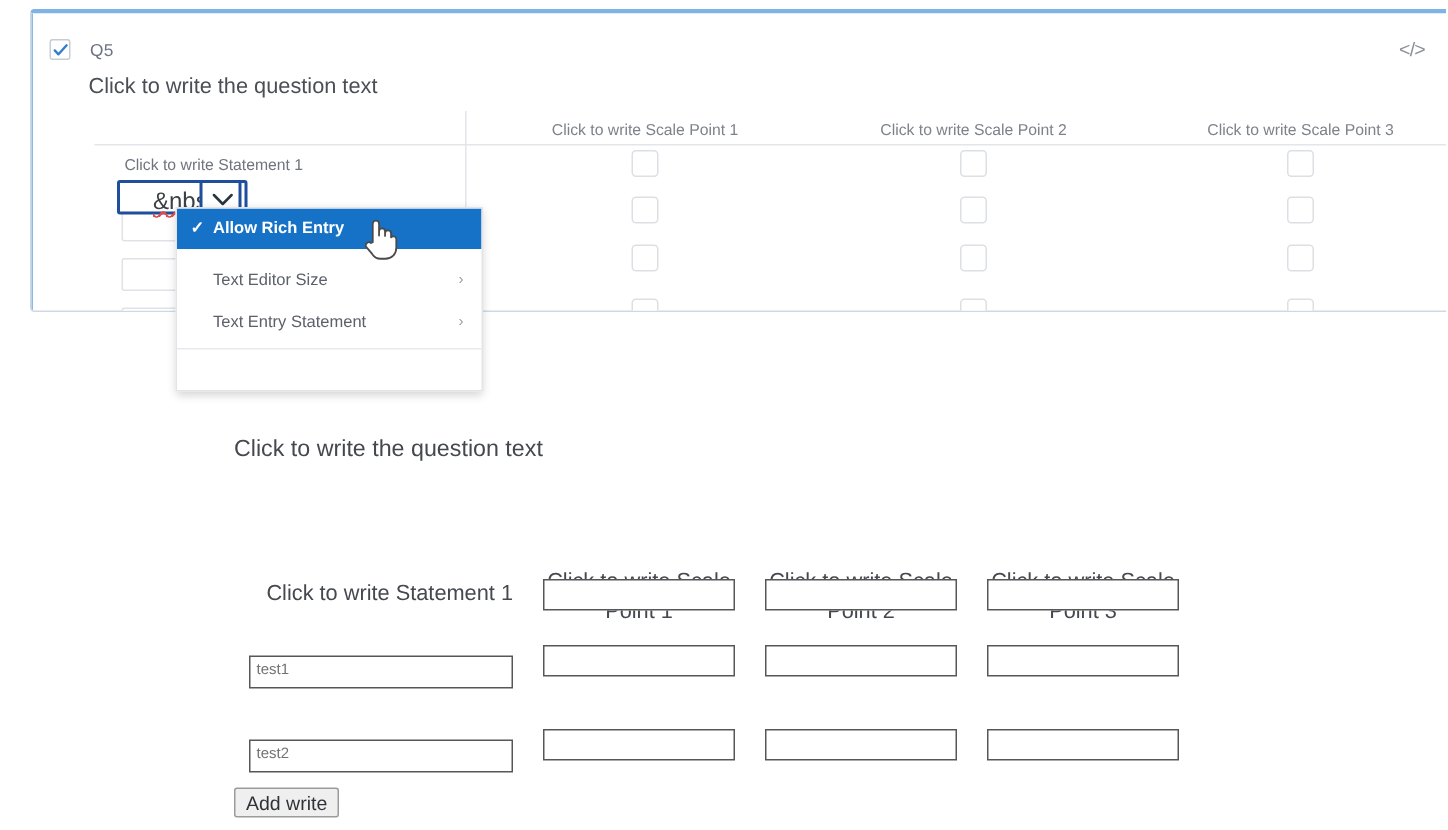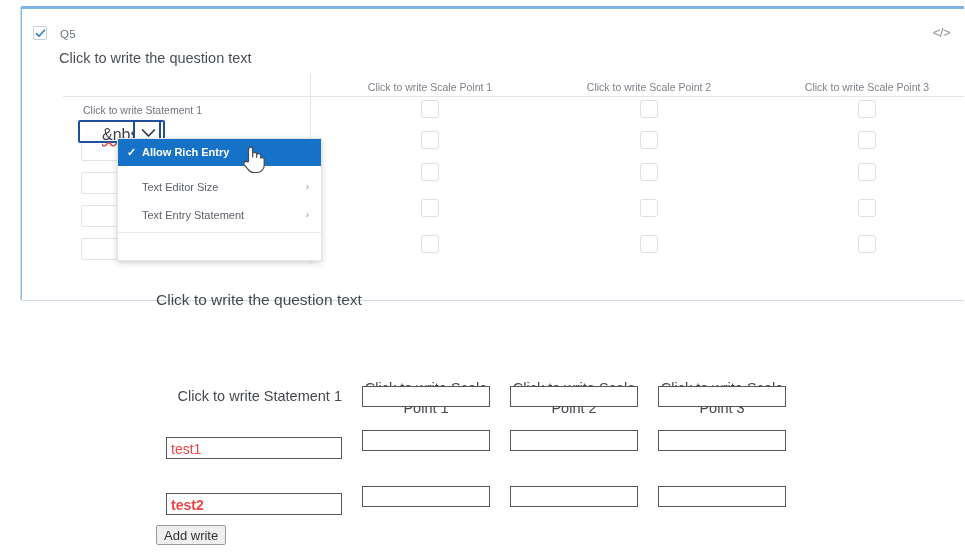--- a/index.html
+++ b/index.html
@@ -15,21 +15,21 @@
     font-family: "Liberation Sans", sans-serif;
     -webkit-font-smoothing: antialiased;
   }
 
   
   #editor-panel {
     position: absolute;
     left: 20px;
     top: 6px;
     width: 944px;
-    height: 295px;
+    height: 202px;
     background: #ffffff;
     border: 1px solid #cfd8e3;
     border-top: 3px solid #7fb2e5;
     border-right: none;
     border-radius: 3px 0 0 3px;
     box-sizing: border-box;
     overflow: hidden;
   }
   #editor-panel::before {
     content: "";
@@ -295,25 +295,25 @@
 
   .pv-input.stmt {
     left: 166px;
     width: 176px;
     height: 22px;
   }
   .pv-input.stmt span {
     position: absolute;
     left: 4px;
     top: 3px;
-    font-size: 14px;
-    color: #ef4444;
+    font-size: 10px;
+    color: #737373;
   }
   .pv-input.stmt.r2 { top: 165px; }
-  .pv-input.stmt.r3 { top: 221px; font-weight: bold; }
+  .pv-input.stmt.r3 { top: 221px; }
 
   .add-field {
     position: absolute;
     left: 156px;
     top: 253px;
     height: 20px;
     padding: 0 7px;
     line-height: 19px;
     font-size: 13px;
     color: #2f3237;

